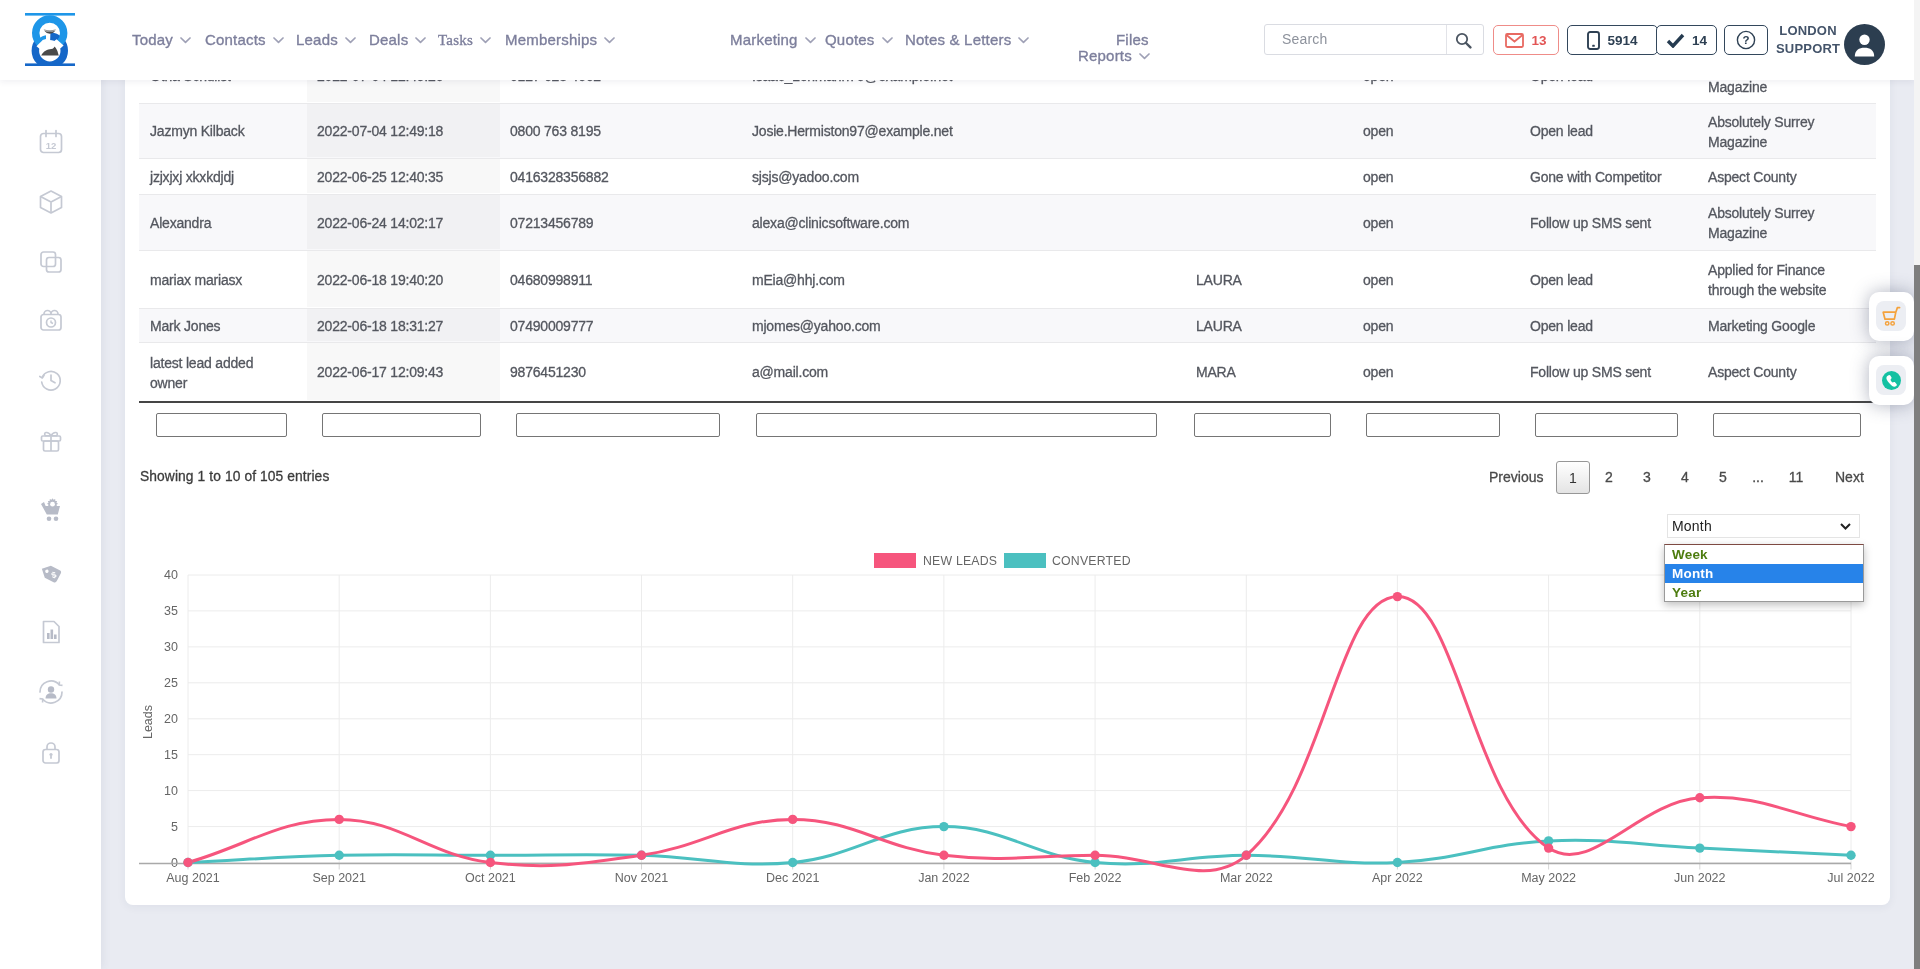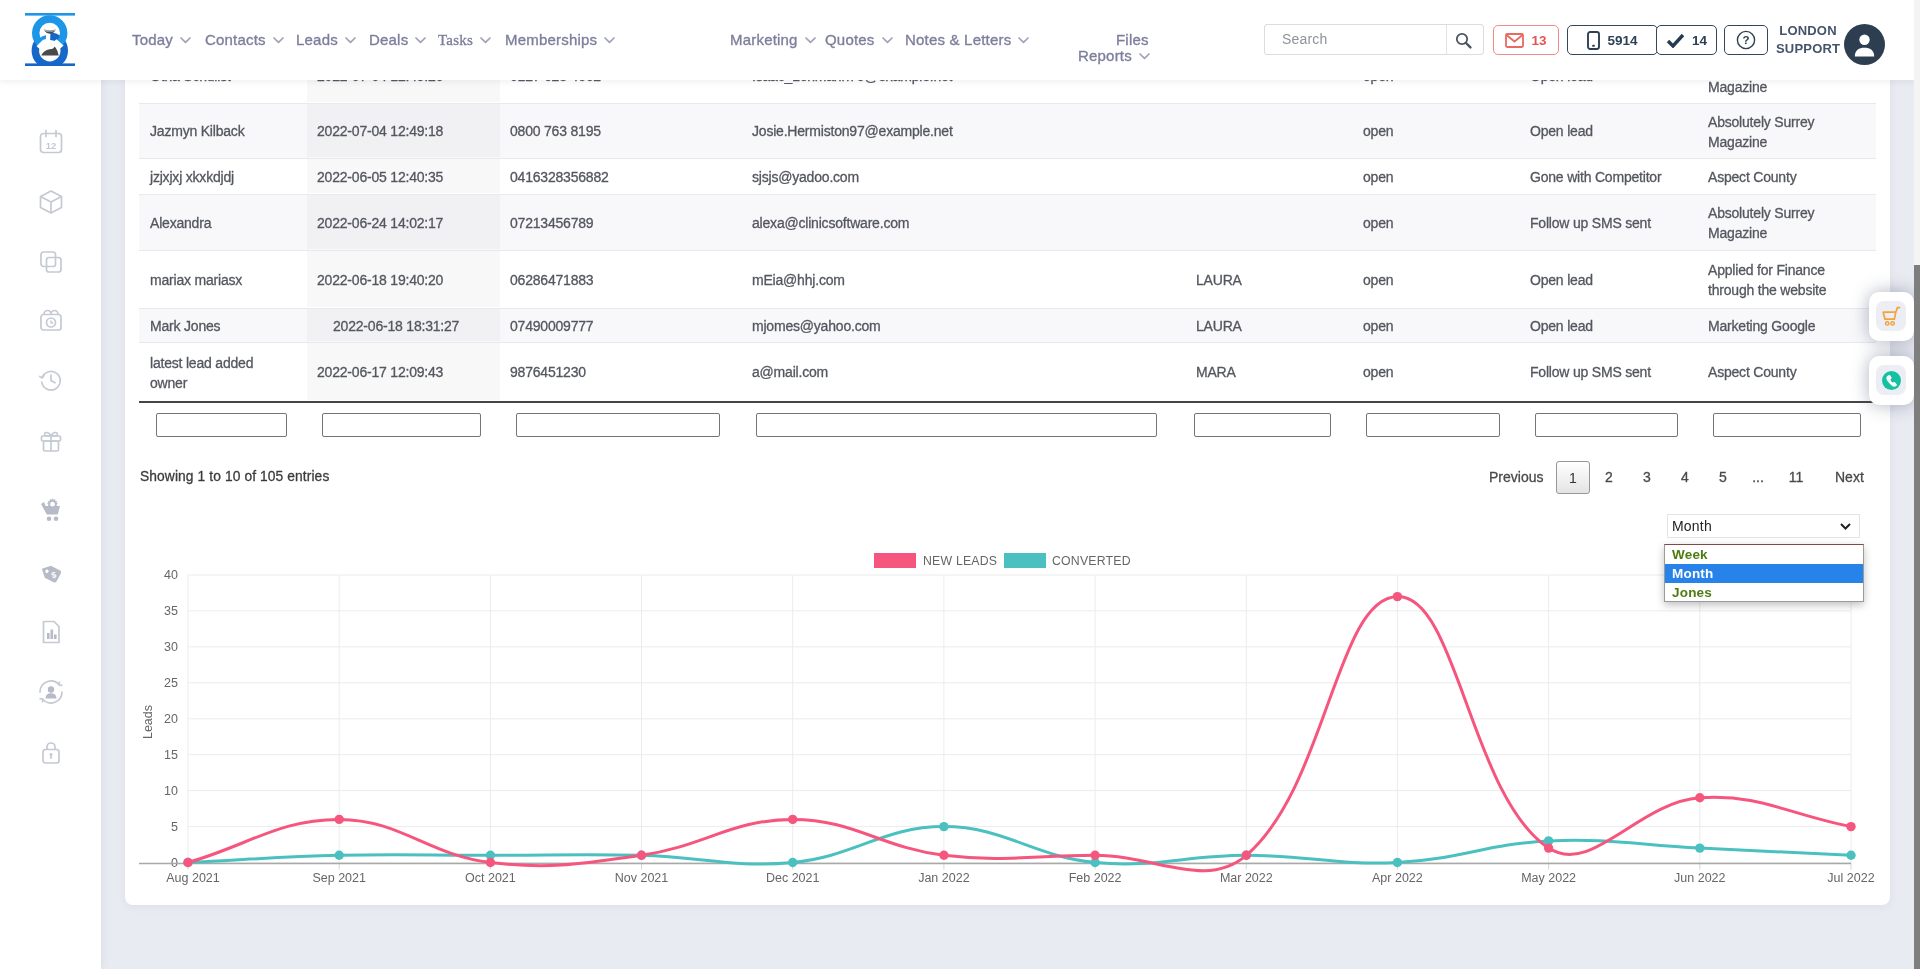--- a/index.html
+++ b/index.html
@@ -66,21 +66,21 @@
 <div class="cell c3" style="top:0; line-height:55px;">0800 763 8195</div>
 <div class="cell c4" style="top:0; line-height:55px;">Josie.Hermiston97@example.net</div>
 
 <div class="cell c6" style="top:0; line-height:55px;">open</div>
 <div class="cell c7" style="top:0; line-height:55px;">Open lead</div>
 <div class="cell c8" style="top:8px; line-height:20px;">Absolutely Surrey<br>Magazine</div>
 </div>
 <div class="row" style="top:159px; height:36px;">
 <div class="datecol"></div>
 <div class="cell c1" style="top:0; line-height:36px;">jzjxjxj xkxkdjdj</div>
-<div class="cell c2" style="top:0; line-height:36px;">2022-06-05 12:40:35</div>
+<div class="cell c2" style="top:0; line-height:36px;">2022-06-25 12:40:35</div>
 <div class="cell c3" style="top:0; line-height:36px;">0416328356882</div>
 <div class="cell c4" style="top:0; line-height:36px;">sjsjs@yadoo.com</div>
 
 <div class="cell c6" style="top:0; line-height:36px;">open</div>
 <div class="cell c7" style="top:0; line-height:36px;">Gone with Competitor</div>
 <div class="cell c8" style="top:0; line-height:36px;">Aspect County</div>
 </div>
 <div class="row stripe" style="top:195px; height:56px;">
 <div class="datecol"></div>
 <div class="cell c1" style="top:0; line-height:56px;">Alexandra</div>
@@ -89,31 +89,31 @@
 <div class="cell c4" style="top:0; line-height:56px;">alexa@clinicsoftware.com</div>
 
 <div class="cell c6" style="top:0; line-height:56px;">open</div>
 <div class="cell c7" style="top:0; line-height:56px;">Follow up SMS sent</div>
 <div class="cell c8" style="top:8px; line-height:20px;">Absolutely Surrey<br>Magazine</div>
 </div>
 <div class="row" style="top:251px; height:58px;">
 <div class="datecol"></div>
 <div class="cell c1" style="top:0; line-height:58px;">mariax mariasx</div>
 <div class="cell c2" style="top:0; line-height:58px;">2022-06-18 19:40:20</div>
-<div class="cell c3" style="top:0; line-height:58px;">06286471883</div>
+<div class="cell c3" style="top:0; line-height:58px;">04680998911</div>
 <div class="cell c4" style="top:0; line-height:58px;">mEia@hhj.com</div>
 <div class="cell c5" style="top:0; line-height:58px;">LAURA</div>
 <div class="cell c6" style="top:0; line-height:58px;">open</div>
 <div class="cell c7" style="top:0; line-height:58px;">Open lead</div>
 <div class="cell c8" style="top:9px; line-height:20px;">Applied for Finance<br>through the website</div>
 </div>
 <div class="row stripe" style="top:309px; height:34px;">
 <div class="datecol"></div>
 <div class="cell c1" style="top:0; line-height:34px;">Mark Jones</div>
-<div class="cell c2" style="top:0; line-height:34px;margin-left:16px;">2022-06-18 18:31:27</div>
+<div class="cell c2" style="top:0; line-height:34px;">2022-06-18 18:31:27</div>
 <div class="cell c3" style="top:0; line-height:34px;">07490009777</div>
 <div class="cell c4" style="top:0; line-height:34px;">mjomes@yahoo.com</div>
 <div class="cell c5" style="top:0; line-height:34px;">LAURA</div>
 <div class="cell c6" style="top:0; line-height:34px;">open</div>
 <div class="cell c7" style="top:0; line-height:34px;">Open lead</div>
 <div class="cell c8" style="top:0; line-height:34px;">Marketing Google</div>
 </div>
 <div class="row" style="top:343px; height:59px;">
 <div class="datecol"></div>
 <div class="cell c1" style="top:10px; line-height:20px;">latest lead added<br>owner</div>
@@ -417,17 +417,17 @@
     <svg style="position:absolute;left:6px;top:6px;" width="19" height="19" viewBox="0 0 19 19">
       <circle cx="9.5" cy="9.5" r="9.5" fill="#14c1a2"></circle>
       <path d="M6.1 4.6 c.8-.75 1.75-.7 2.2 0 l1.1 1.7 c.35.55.15 1.3-.45 1.75 c-.45.35-.55.95-.2 1.5 l1.05 1.45 c.4.5 1.05.65 1.55.3 c.6-.4 1.4-.35 1.85.15 l1.3 1.45 c.55.6.4 1.55-.35 2.15 c-1.1.9-2.7.95-4-.05 c-2.2-1.65-4.1-3.85-5.3-6.15 c-.75-1.5-.4-3.1.25-3.7 Z" fill="#fff"></path>
     </svg>
   </div>
 </div>
 
 <div id="ddlist">
   <div class="ddopt">Week</div>
   <div class="ddopt ddsel">Month</div>
-  <div class="ddopt">Jones</div>
+  <div class="ddopt">Year</div>
 </div>
 
 <div id="scrolltrack"></div>
 <div id="scrollthumb"></div>
 
 </body></html>

